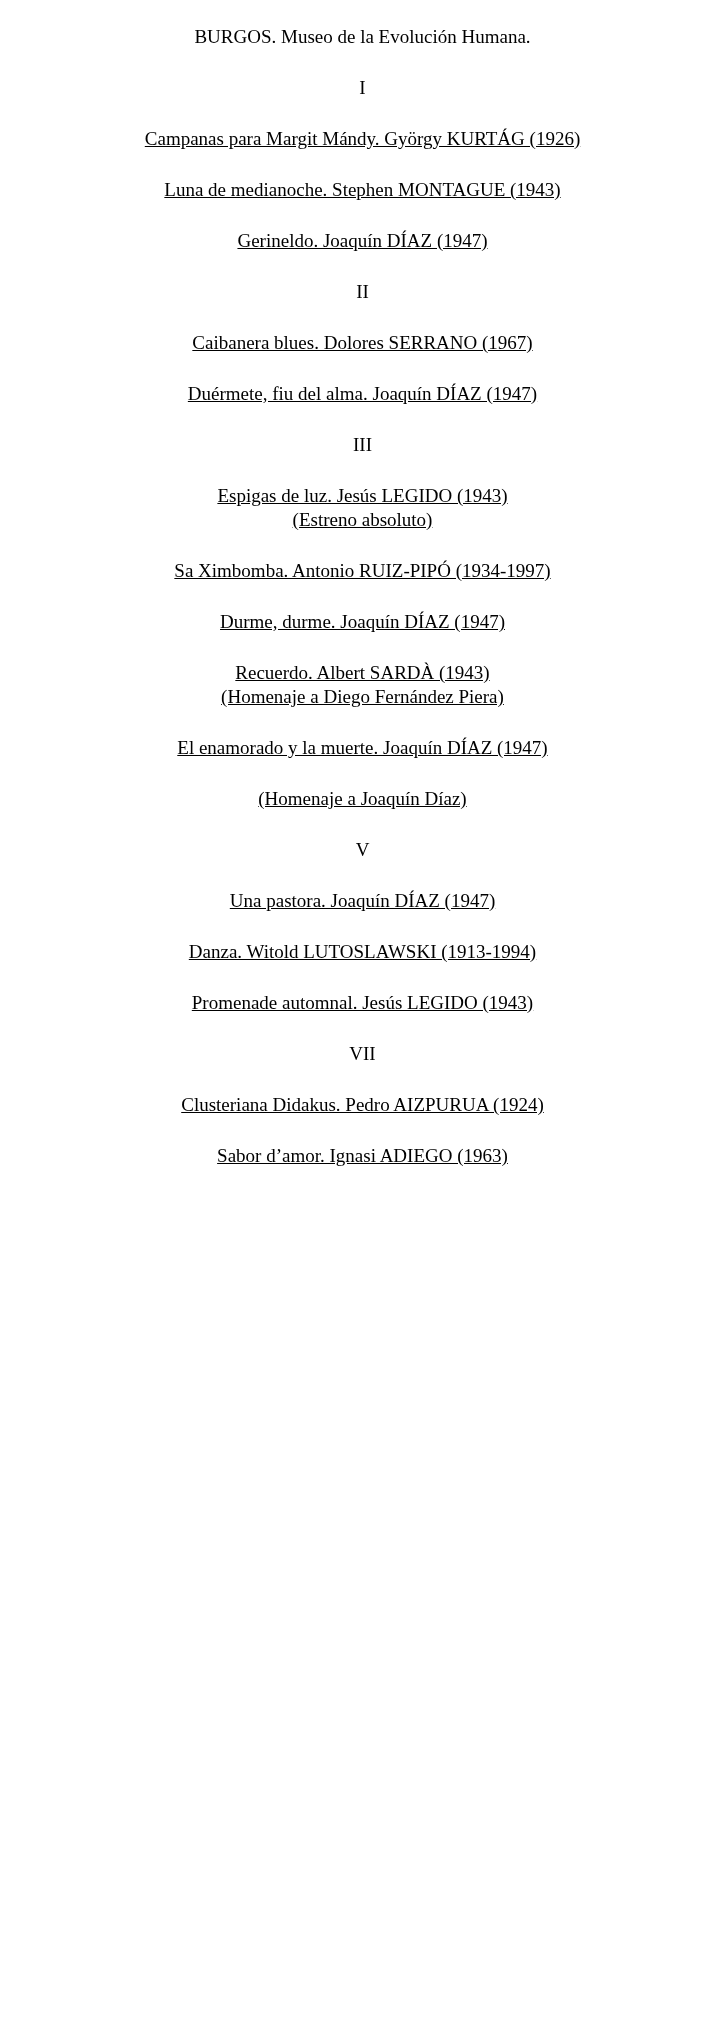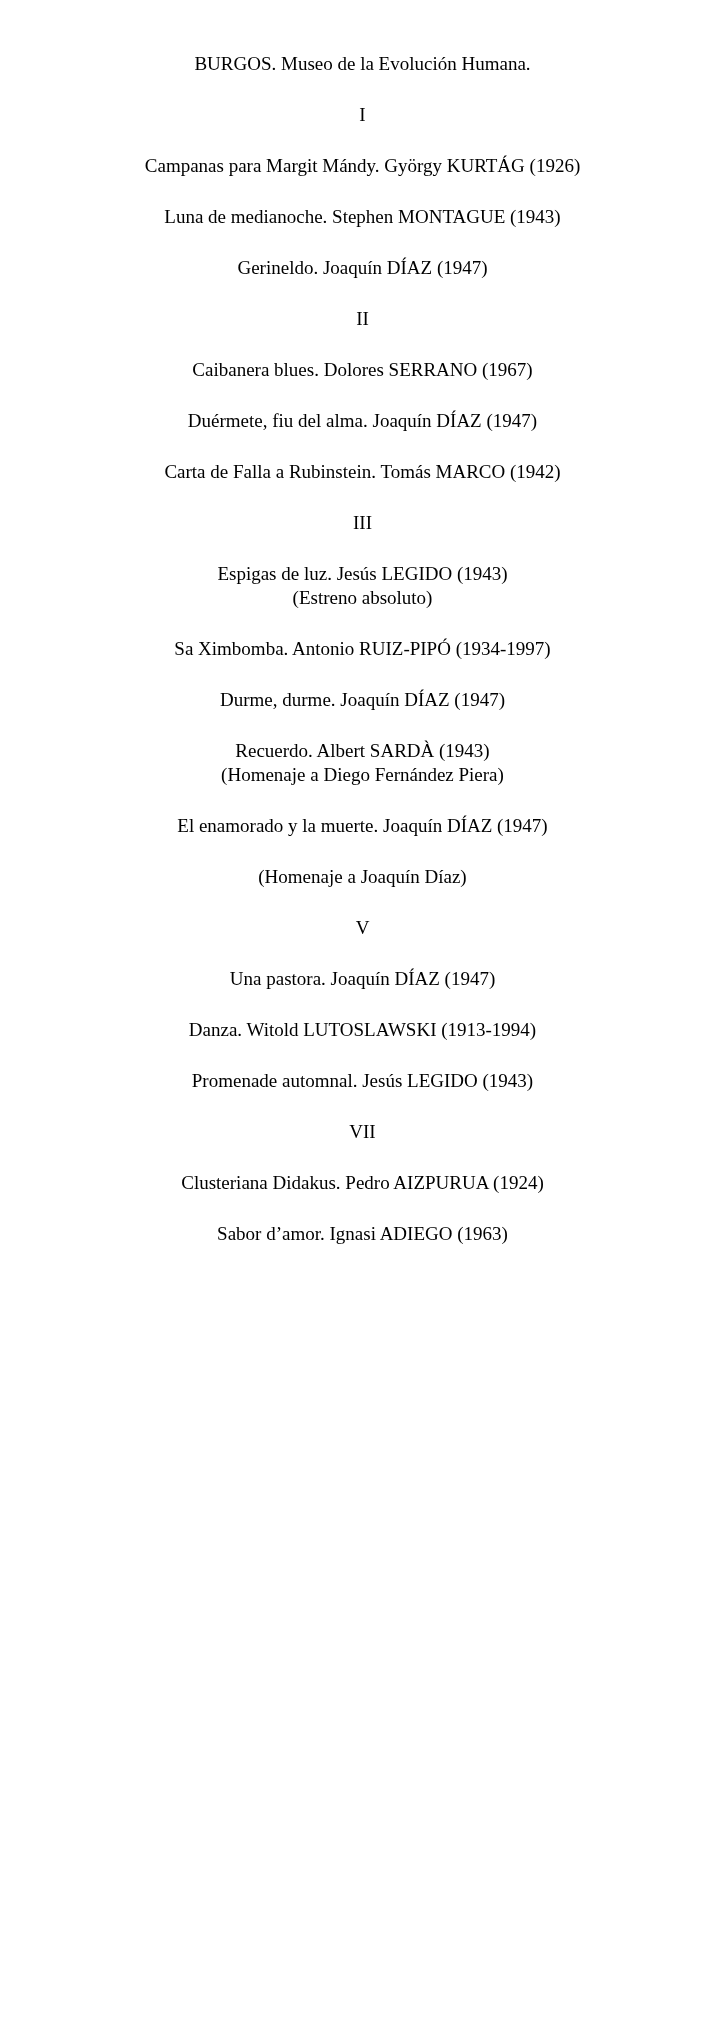--- a/index.html
+++ b/index.html
@@ -5,21 +5,21 @@
   html, body {
     margin: 0;
     padding: 0;
     background: #ffffff;
   }
   .page {
     width: 573px;
     min-height: 2042px;
     box-sizing: border-box;
     margin: 0 auto;
-    padding-top: 52px;
+    padding-top: 25px;
     padding-bottom: 40px;
     background: #ffffff;
     font-family: "Liberation Serif", "DejaVu Serif", serif;
     font-size: 19px;
     color: #000000;
     text-align: center;
   }
   .line {
     line-height: 24px;
     white-space: pre-wrap;
@@ -28,20 +28,21 @@
     margin-bottom: 27px;
   }
   .prog-section {
     margin-top: 27px;
   }
   .numeral {
     margin-bottom: 27px;
   }
   .work {
     margin-bottom: 27px;
+    text-decoration: underline;
   }
 </style>
 </head>
 <body>
 
 <div class="page">
 
   <div class="line doc-title">BURGOS. Museo de la Evolución Humana.</div>
 
   <section class="prog-section">
@@ -57,23 +58,20 @@
     </div>
   </section>
 
   <section class="prog-section">
     <div class="line numeral">II</div>
     <div class="work">
       <div class="line">Caibanera blues. Dolores SERRANO (1967)</div>
     </div>
     <div class="work">
       <div class="line">Duérmete, fiu del alma. Joaquín DÍAZ (1947)</div>
-    </div>
-    <div class="work">
-      <div class="line">Carta de Falla a Rubinstein. Tomás MARCO (1942)</div>
     </div>
   </section>
 
   <section class="prog-section">
     <div class="line numeral">III</div>
     <div class="work">
       <div class="line">Espigas de luz. Jesús LEGIDO (1943)</div>
       <div class="line">(Estreno absoluto)</div>
     </div>
     <div class="work">

